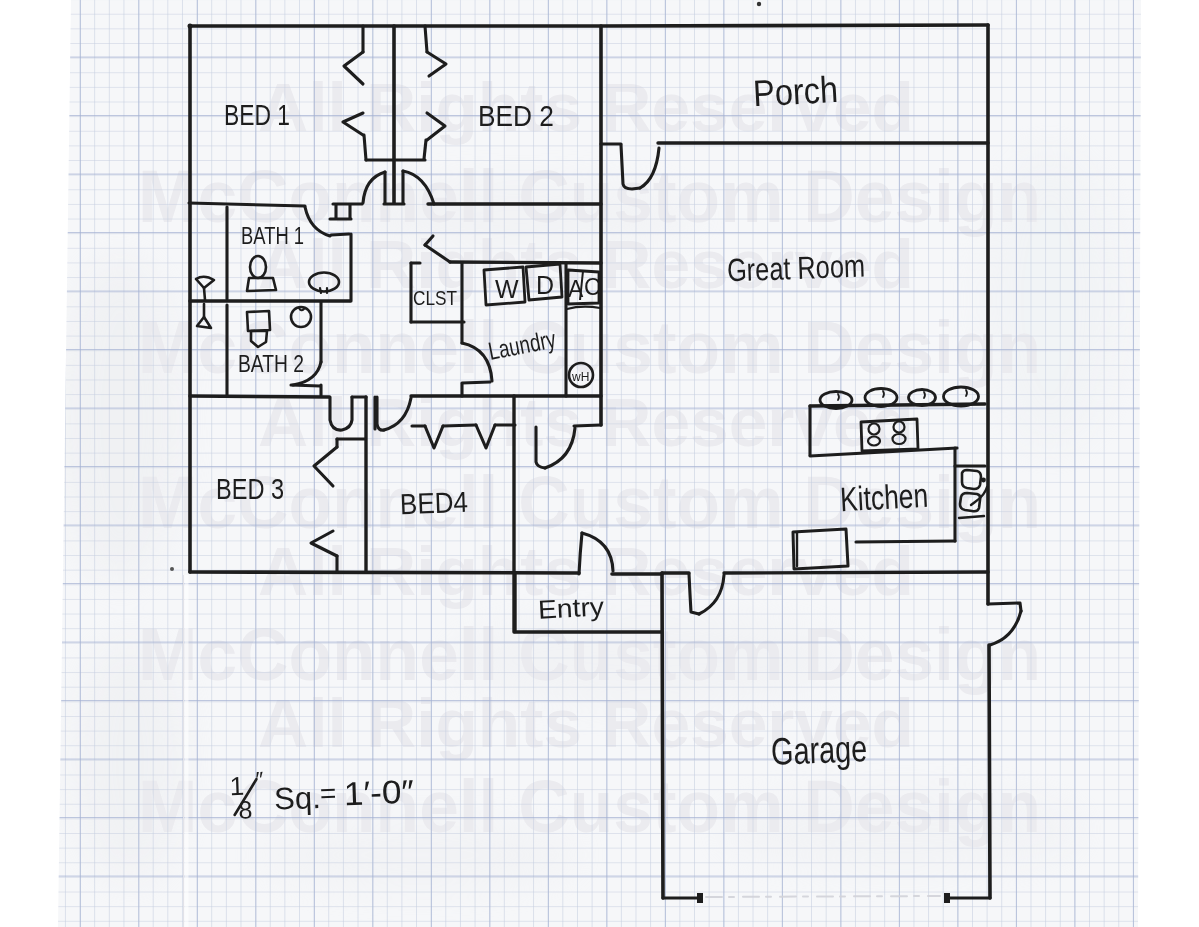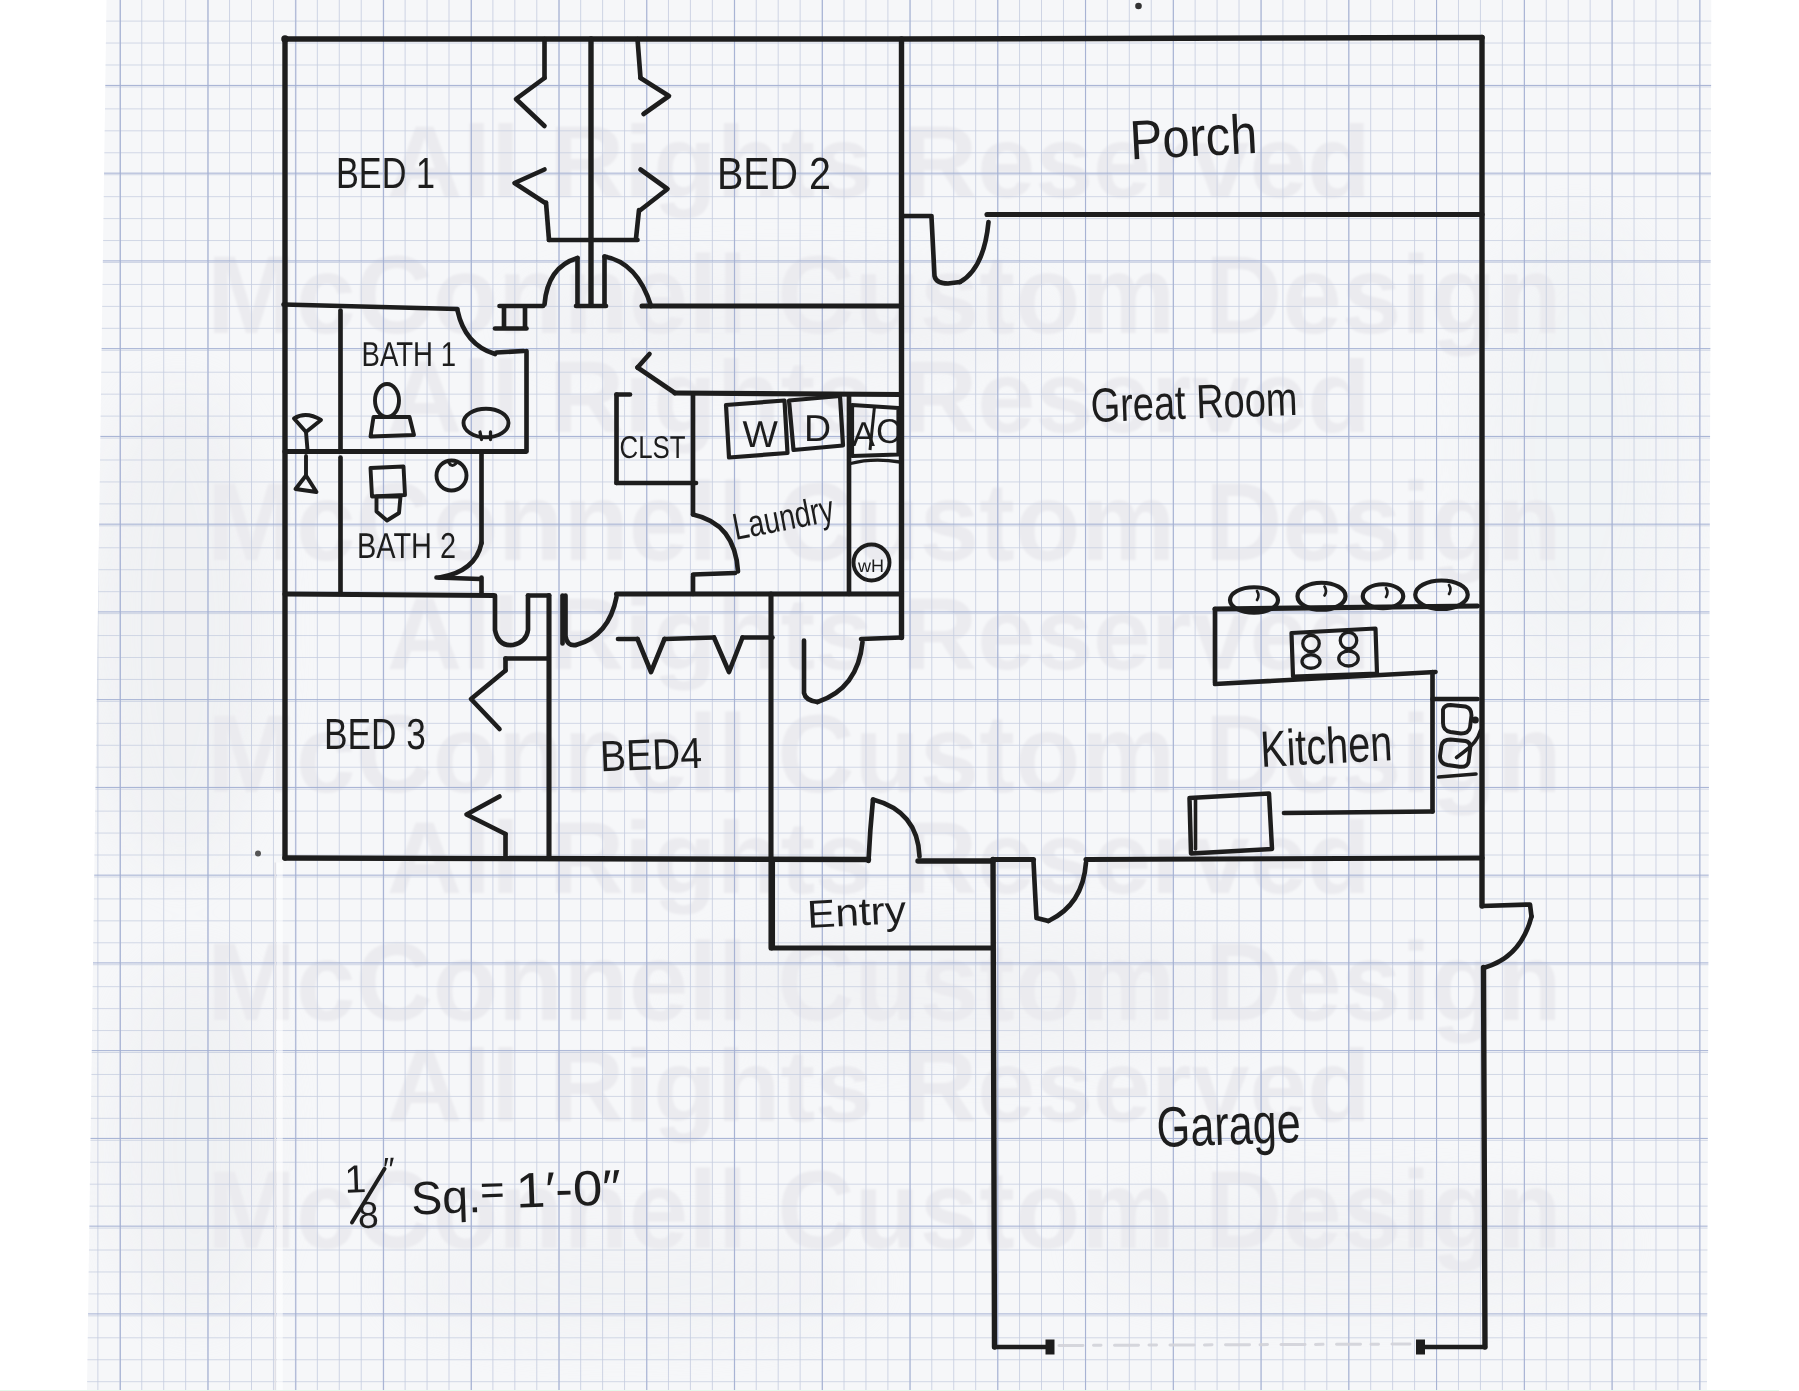--- a/index.html
+++ b/index.html
@@ -1,16 +1,16 @@
 <!DOCTYPE html>
 <html><head>
 <meta charset="utf-8">
 <style>
 html,body{margin:0;padding:0;background:#fff;}
-#page{position:relative;width:1199px;height:927px;overflow:hidden;background:#86efac;}
+#page{position:relative;width:1199px;height:927px;overflow:hidden;background:#ec4899;}
 svg{display:block;}
 text{font-family:"Liberation Sans", sans-serif;}
 .wm{font-family:"Liberation Sans", sans-serif;font-weight:bold;fill:#ebebef;}
 .lbl{font-family:"Liberation Sans", sans-serif;fill:#1d1d1d;}
 </style>
 </head>
 <body>
 <div id="page">
 <svg width="1199" height="927" viewBox="0 0 1199 927">
   <defs>

